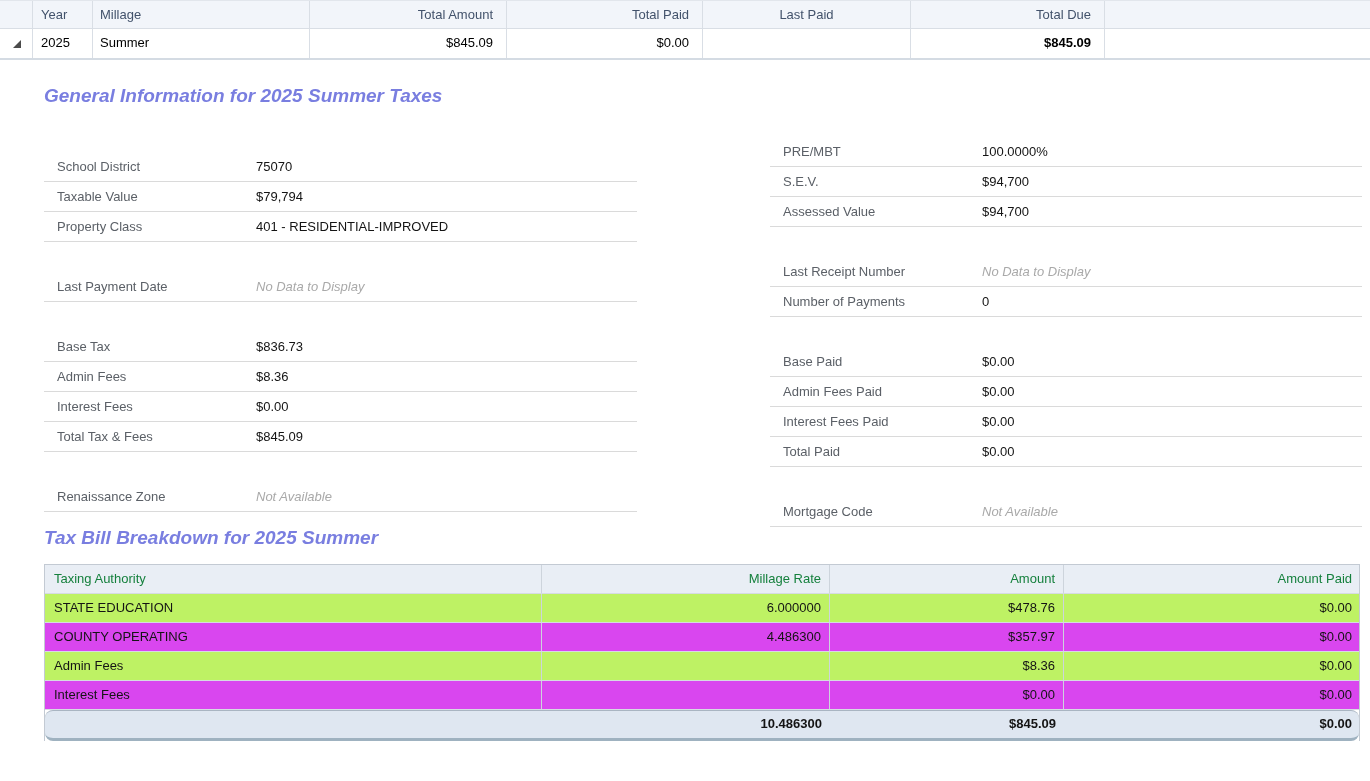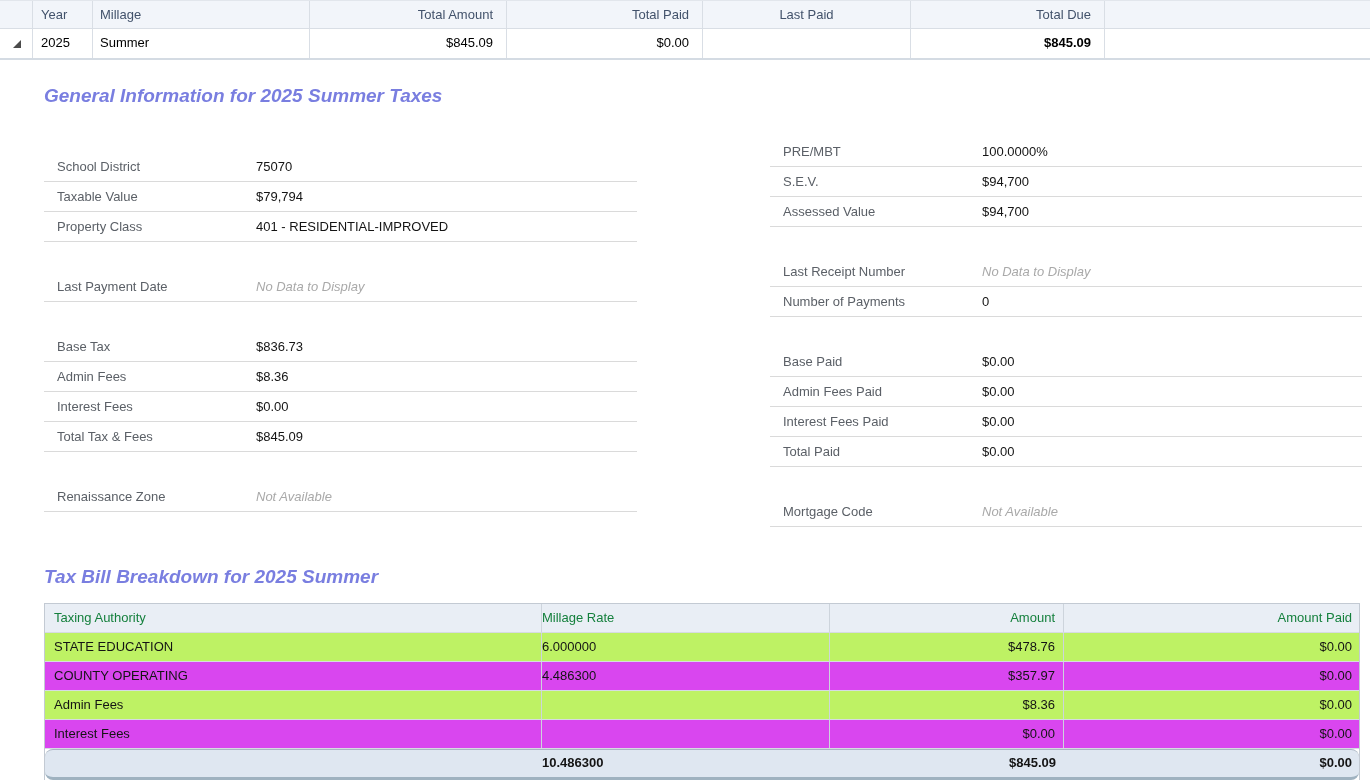--- a/index.html
+++ b/index.html
@@ -23,21 +23,21 @@
   .c-due { width:194px; }
   .ar { text-align:right; padding-right:13px; }
   .ac { text-align:center; }
   .bold { font-weight:bold; }
   .expander { width:0; height:0; border-left:8px solid transparent; border-bottom:8px solid #4b4b4b;
               margin:11px 0 0 13px; cursor:pointer; }
 
   
   .section-title { margin-left:44px; color:#797ee0; font-weight:bold; font-style:italic; font-size:19px; }
   .t1 { margin-top:25px; }
-  .t2 { margin-top:39px; }
+  .t2 { }
 
   
   .info-wrap { display:flex; margin:30px 0 0 44px;align-items:center; }
   .info-col { width:593px; }
   .info-col.right { width:592px; margin-left:133px; }
   .igroup { margin-bottom:30px; }
   .igroup:last-child { margin-bottom:0; }
   .irow { display:flex; height:30px; line-height:29px; border-bottom:1px solid #dadada; padding-left:13px; }
   .ilabel { width:199px; color:#5b6067; flex:none; }
   .ivalue { color:#141414; }
@@ -45,21 +45,21 @@
 
   
   .btable { margin:15px 0 0 44px; width:1316px; border:1px solid #c3cad3; border-bottom:none; }
   .brow { display:flex; height:29px; line-height:28px; border-bottom:1px solid #d6dbe2; background:#bef264; }
   .brow.bheader { background:#e9eef5; color:#15803d; }
   .brow.alt { background:#d946ef; }
   .brow.total { height:31px; background:#dfe7f1; font-weight:bold; border-top:1px solid #a9b5c2;
                 border-bottom:3px solid #9fb2c0; line-height:26px;border-radius:8px; }
   .bcell { border-right:1px solid #cdd4dc; overflow:hidden; white-space:nowrap; }
   .bc0 { width:497px; padding-left:9px; }
-  .bc1 { width:288px; text-align:left; padding-right:20px; }
+  .bc1 { width:288px; text-align:right; padding-right:8px; }
   .bc2 { width:234px; text-align:right; padding-right:8px; }
   .bc3 { flex:1; text-align:right; padding-right:7px; border-right:none; }
   .brow.total .bcell { border-right:none; }
 </style>
 </head>
 <body>
 
 <div class="summary-grid">
   <div class="grid-header">
     <div class="gcell c-exp"></div>

